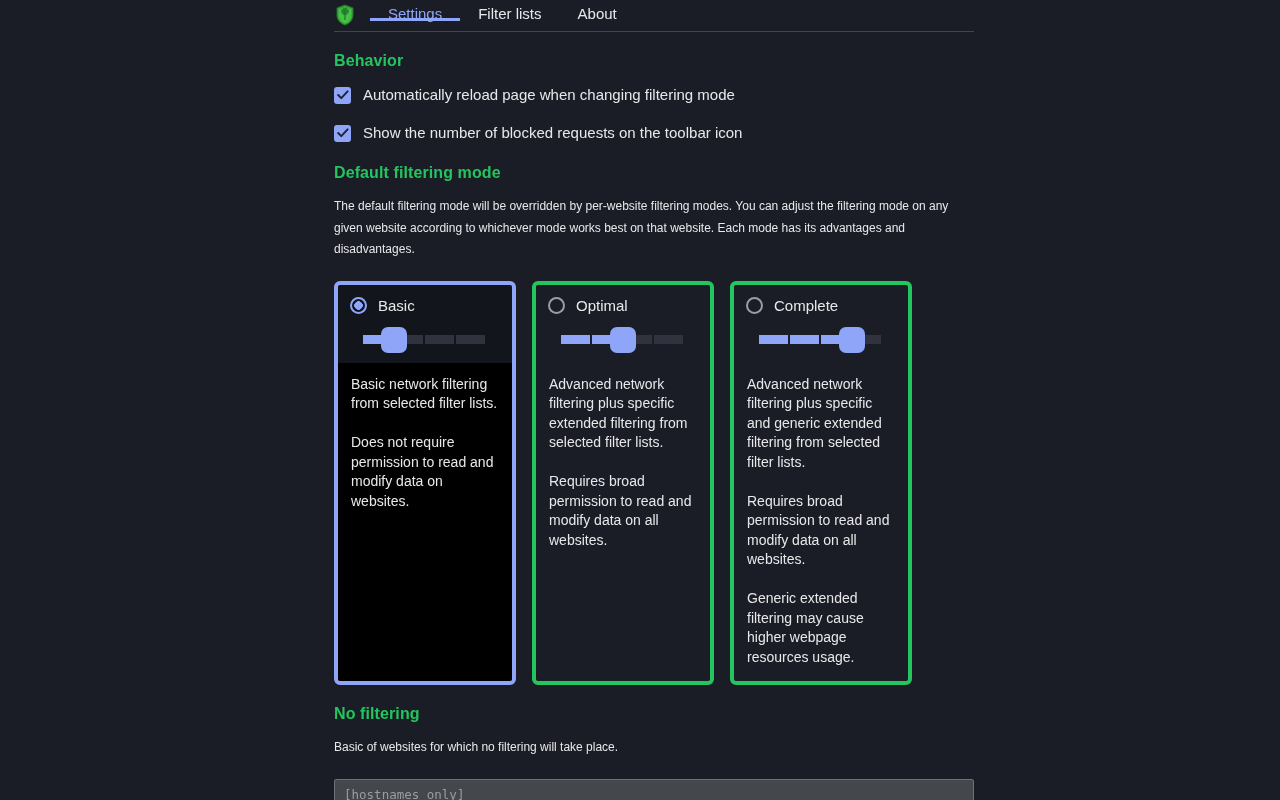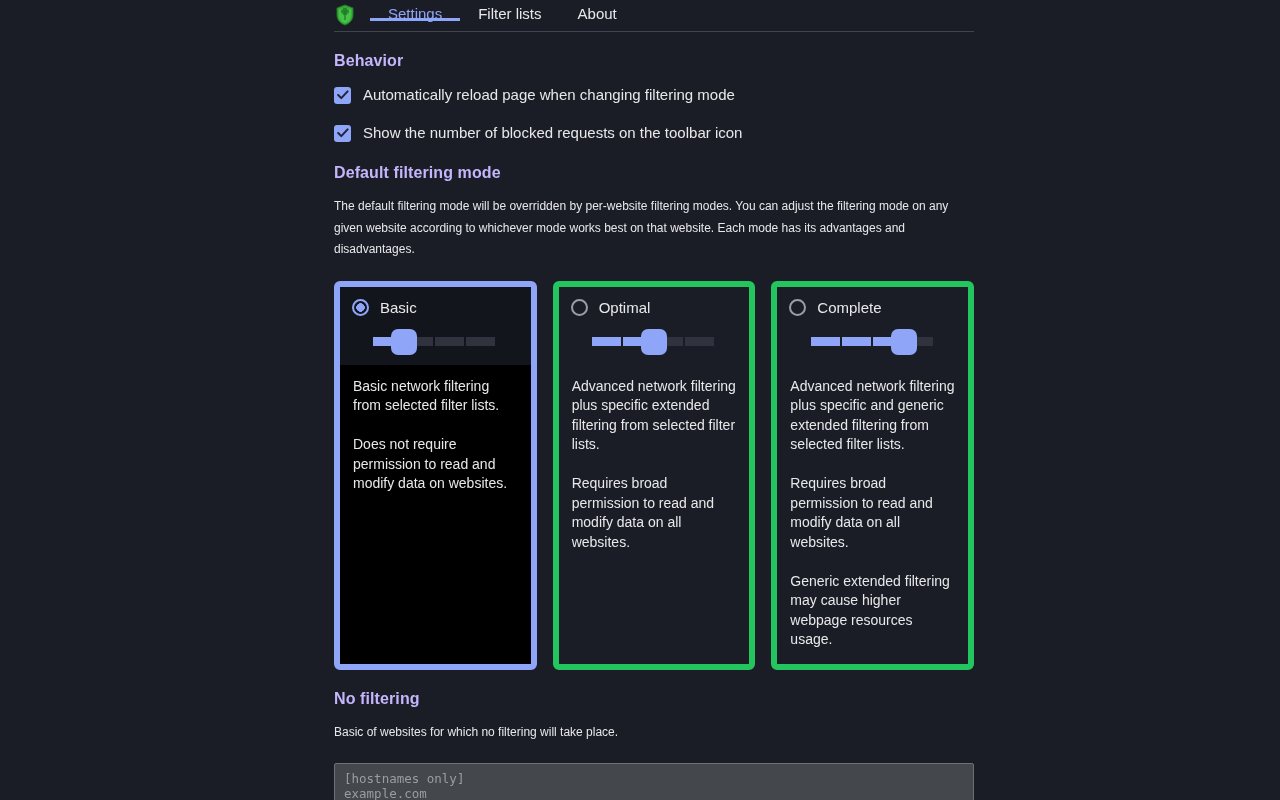--- a/index.html
+++ b/index.html
@@ -66,21 +66,21 @@
   .content {
     position: absolute;
     left: 334px;
     top: 32px;
     width: 640px;
   }
 
   h2.section {
     font-size: 16px;
     font-weight: bold;
-    color: #c4b5fd;
+    color: #22c55e;
     margin-top: 20px;
     margin-bottom: 14px;
     letter-spacing: 0.1px;
   }
 
   
   .checkrow {
     display: flex;
     align-items: center;
     height: 22px;
@@ -118,22 +118,22 @@
   }
 
   
   .cards {
     display: flex;
     gap: 16px;
     margin-bottom: 8px;
   }
 
   .card {
-    width: 203px;
-    border: 6px solid #22c55e;
+    width: 182px;
+    border: 4px solid #22c55e;
     border-radius: 6px;
     overflow: hidden;
     display: flex;
     flex-direction: column;
     min-height: 329px;
     cursor: pointer;
     background: #ef4444;
   }
 
   .card.selected {

